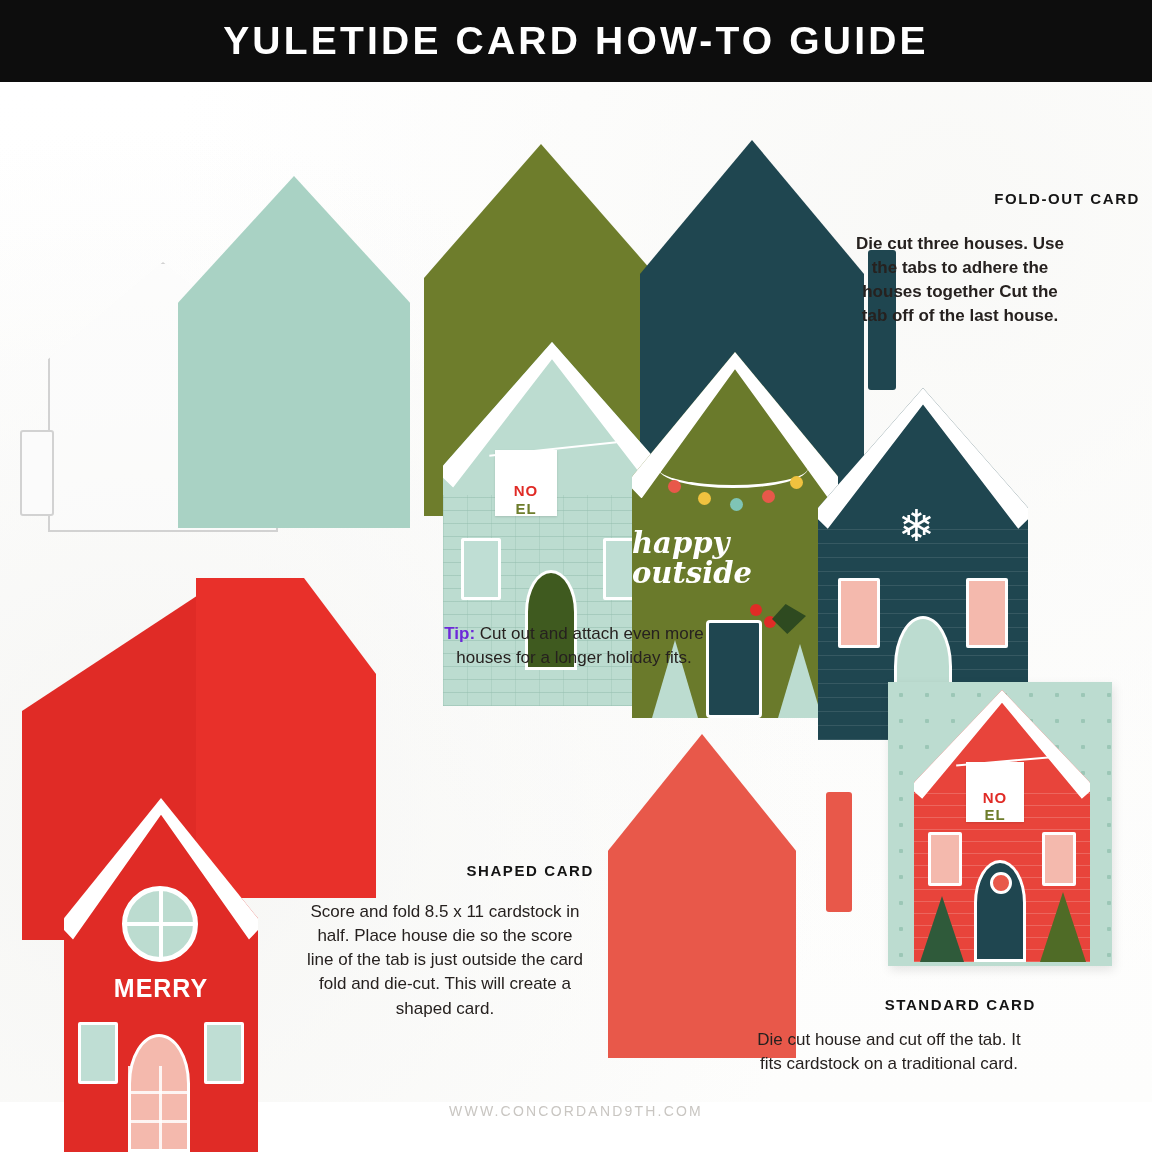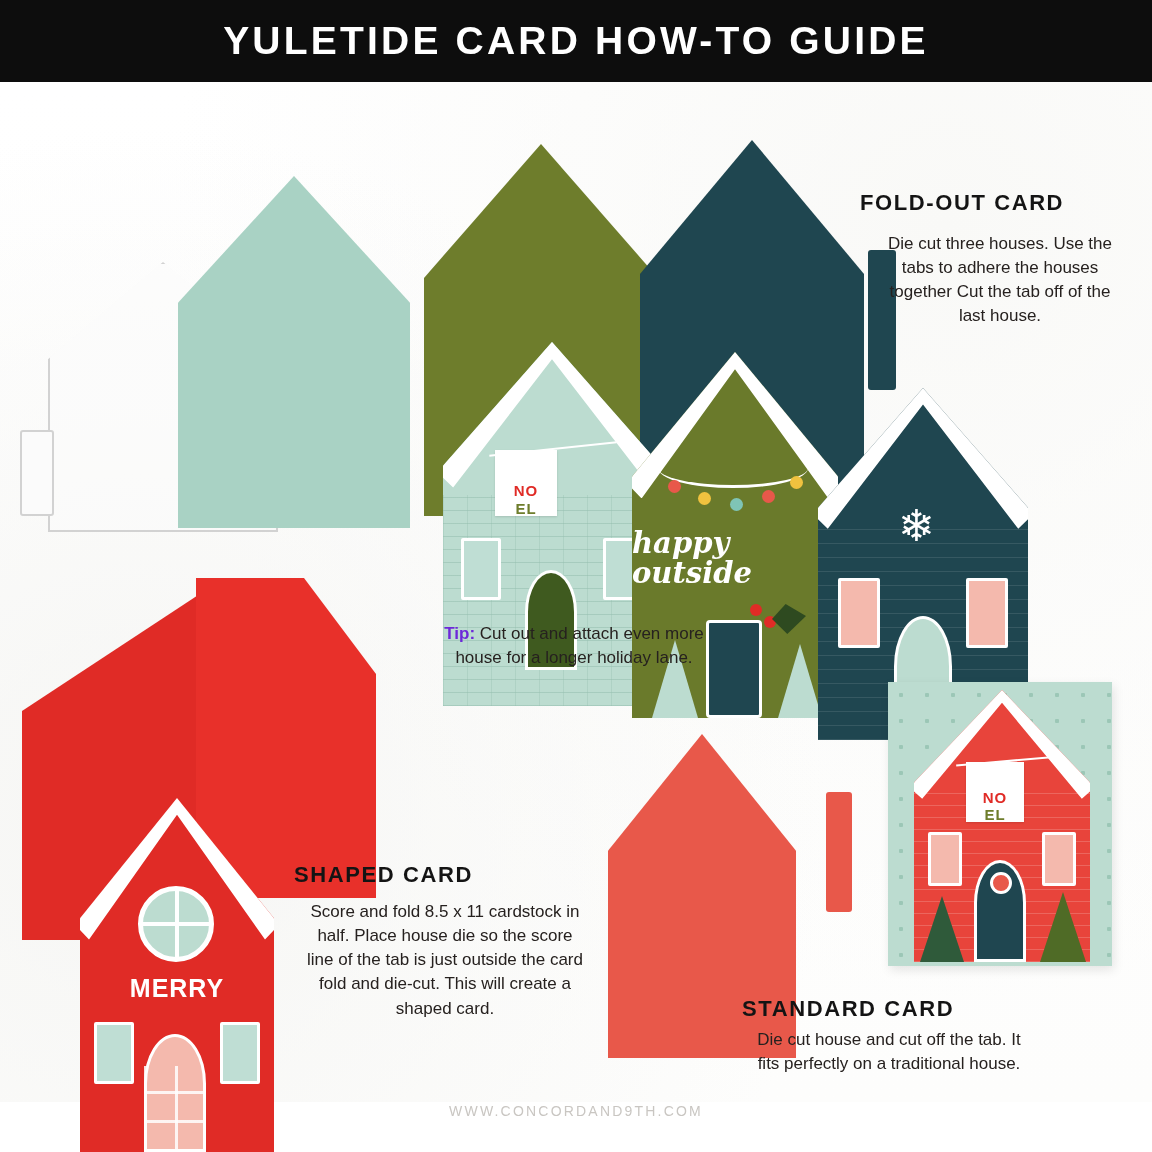--- a/index.html
+++ b/index.html
@@ -30,22 +30,22 @@
   .subtitle {
     position: absolute; left: 0; top: 110px; width: 1152px;
     text-align: center;
     font-size: 26px; font-weight: bold; color: #141414;
     letter-spacing: 1.4px;
   }
 
   
   .sec-title {
     position: absolute;
-    font-size: 22px; font-weight: bold; color: #141414;
-    letter-spacing: 1.6px; text-align: left;
+    font-size: 15px; font-weight: bold; color: #141414;
+    letter-spacing: 1.6px; text-align: right;
   }
   .sec-body {
     position: absolute;
     font-size: 17px; color: #26211f; line-height: 1.42;
     text-align: center;
   }
   .tip {
     position: absolute;
     font-size: 17px; color: #26211f; line-height: 1.42;
     text-align: center;
@@ -213,21 +213,21 @@
     <div class="win pink" style="left:20px; top:190px; width:42px; height:70px;"></div>
     <div class="win pink" style="right:20px; top:190px; width:42px; height:70px;"></div>
     <div class="door" style="left:76px; top:228px; width:58px; height:120px; background:#bcdcd0;"></div>
   </div>
 
   <div style="position:absolute; left:22px; top:500px; width:196px; height:358px; background:#e02b26;
               clip-path: polygon(100% 0%, 100% 100%, 0% 100%, 0% 36%); box-shadow:2px 4px 9px rgba(0,0,0,.10);"></div>
   <div style="position:absolute; left:196px; top:496px; width:180px; height:320px; background:#e8302a;
               clip-path: polygon(0% 0%, 60% 0%, 100% 30%, 100% 100%, 0% 100%); box-shadow:2px 4px 9px rgba(0,0,0,.10);"></div>
 
-  <div class="card-house" style="left:80px; top:716px; width:194px; height:354px; background:#e02b26; box-shadow:0 3px 9px rgba(0,0,0,.12);">
+  <div class="card-house" style="left:64px; top:716px; width:194px; height:354px; background:#e02b26; box-shadow:0 3px 9px rgba(0,0,0,.12);">
     <div class="snow-roof"></div>
     <div style="position:absolute; left:58px; top:88px; width:76px; height:76px; border-radius:50%;
                 background:#bcdcd0; border:5px solid #ffffff;"></div>
     <div style="position:absolute; left:95px; top:90px; width:4px; height:72px; background:#ffffff;"></div>
     <div style="position:absolute; left:60px; top:124px; width:72px; height:4px; background:#ffffff;"></div>
     <div class="merry" style="top:176px; color:#ffffff;">MERRY</div>
     <div class="win teal" style="left:14px; top:224px; width:40px; height:62px;"></div>
     <div class="win teal" style="right:14px; top:224px; width:40px; height:62px;"></div>
     <div class="door" style="left:64px; top:236px; width:62px; height:118px; background:#f4b9ad;"></div>
     <div style="position:absolute; left:64px; top:268px; width:62px; height:86px;
@@ -255,25 +255,25 @@
     <div class="win pink" style="left:14px; top:142px; width:34px; height:54px;"></div>
     <div class="win pink" style="right:14px; top:142px; width:34px; height:54px;"></div>
     <div class="door" style="left:60px; top:170px; width:52px; height:102px; background:#1f4650;"></div>
     <div class="dot" style="left:76px; top:182px; width:22px; height:22px; background:#e8584a; border:3px solid #ffffff;"></div>
     <div class="tree" style="left:6px; top:206px; width:44px; height:66px; background:#2f5a3a;"></div>
     <div class="tree" style="right:4px; top:202px; width:46px; height:70px; background:#4f6b26;"></div>
   </div>
 </div>
 
 <div class="sec-title" style="left:860px; top:190px; width:280px;">FOLD-OUT CARD</div>
-<div class="sec-body" style="left:888px; top:232px; width:224px;">Die cut three houses. Use the tabs to adhere the houses together Cut the tab off of the last house.</div>
+<div class="sec-body" style="left:848px; top:232px; width:224px;font-weight:bold;">Die cut three houses. Use the tabs to adhere the houses together Cut the tab off of the last house.</div>
 
 <div class="tip" style="left:438px; top:622px; width:272px;">
-  <b>Tip:</b><span> Cut out and attach even more house for a longer holiday lane.</span>
+  <b>Tip:</b><span> Cut out and attach even more houses for a longer holiday fits.</span>
 </div>
 
 <div class="sec-title" style="left:294px; top:862px; width:300px;">SHAPED CARD</div>
 <div class="sec-body" style="left:306px; top:900px; width:278px;">Score and fold 8.5 x 11 cardstock in half. Place house die so the score line of the tab is just outside the card fold and die-cut. This will create a shaped card.</div>
 
 <div class="sec-title" style="left:742px; top:996px; width:294px;">STANDARD CARD</div>
-<div class="sec-body" style="left:752px; top:1028px; width:274px;">Die cut house and cut off the tab. It fits perfectly on a traditional house.</div>
+<div class="sec-body" style="left:752px; top:1028px; width:274px;">Die cut house and cut off the tab. It fits cardstock on a traditional card.</div>
 
 <div class="footer">WWW.CONCORDAND9TH.COM</div>
 
 </body></html>

